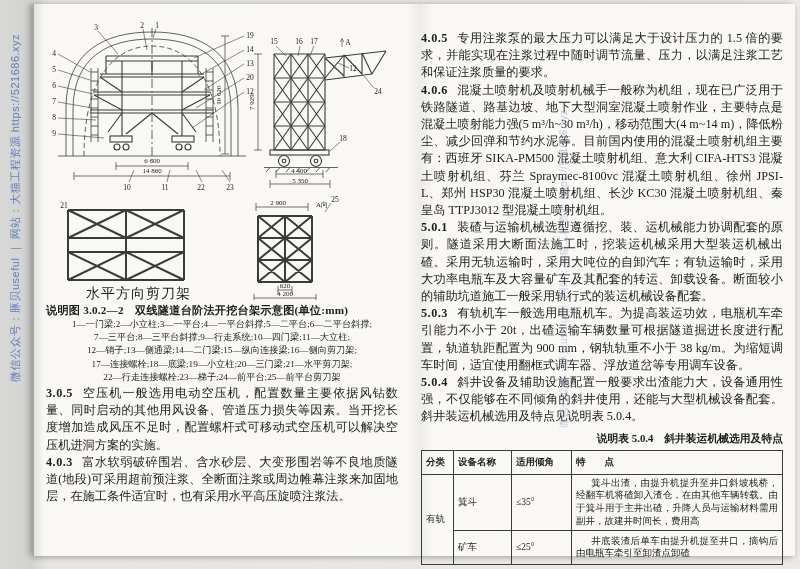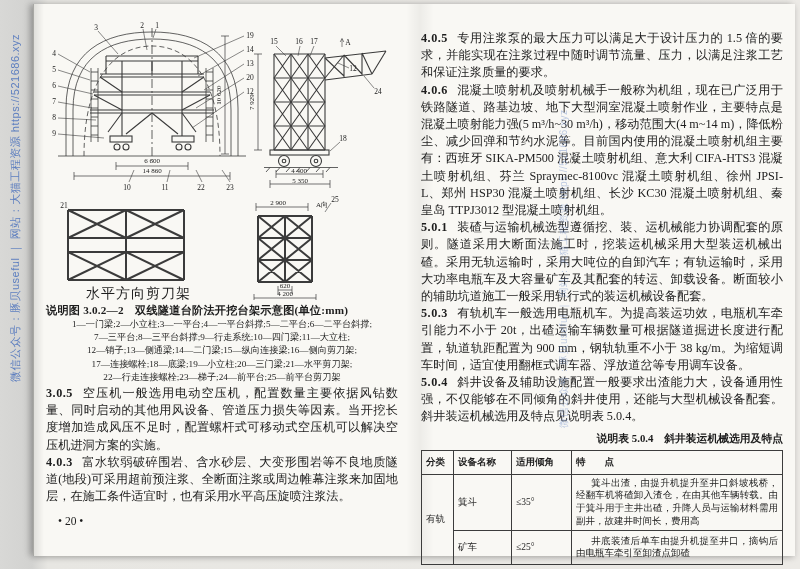--- a/index.html
+++ b/index.html
@@ -183,21 +183,20 @@
         <div>1—一门梁;2—小立柱;3—一平台;4—一平台斜撑;5—二平台;6—二平台斜撑;</div>
         <div>7—三平台;8—三平台斜撑;9—行走系统;10—四门梁;11—大立柱;</div>
         <div>12—销子;13—侧通梁;14—二门梁;15—纵向连接梁;16—侧向剪刀架;</div>
         <div>17—连接螺栓;18—底梁;19—小立柱;20—三门梁;21—水平剪刀架;</div>
         <div>22—行走连接螺栓;23—梯子;24—前平台;25—前平台剪刀架</div>
       </div>
 
       <p class="para"><b class="pnum">3.0.5</b><span>空压机一般选用电动空压机，配置数量主要依据风钻数量、同时启动的其他用风设备、管道压力损失等因素。当开挖长度增加造成风压不足时，配置螺杆式可移动式空压机可以解决空压机进洞方案的实施。</span></p>
       <p class="para"><b class="pnum">4.0.3</b><span>富水软弱破碎围岩、含水砂层、大变形围岩等不良地质隧道(地段)可采用超前预注浆、全断面注浆或周边帷幕注浆来加固地层，在施工条件适宜时，也有采用水平高压旋喷注浆法。</span></p>
 
-      <div class="pageno">•  20  •</div>
     </div>
 
     <div class="page page-right">
       <p class="para"><b class="pnum">4.0.5</b><span>专用注浆泵的最大压力可以满足大于设计压力的 1.5 倍的要求，并能实现在注浆过程中随时调节流量、压力，以满足注浆工艺和保证注浆质量的要求。</span></p>
       <p class="para"><b class="pnum">4.0.6</b><span>混凝土喷射机及喷射机械手一般称为机组，现在已广泛用于铁路隧道、路基边坡、地下大型洞室混凝土喷射作业，主要特点是混凝土喷射能力强(5 m³/h~30 m³/h)，移动范围大(4 m~14 m)，降低粉尘、减少回弹和节约水泥等。目前国内使用的混凝土喷射机组主要有：西班牙 SIKA-PM500 混凝土喷射机组、意大利 CIFA-HTS3 混凝土喷射机组、芬兰 Spraymec-8100vc 混凝土喷射机组、徐州 JPSI-L、郑州 HSP30 混凝土喷射机组、长沙 KC30 混凝土喷射机组、秦皇岛 TTPJ3012 型混凝土喷射机组。</span></p>
       <p class="para"><b class="pnum">5.0.1</b><span>装碴与运输机械选型遵循挖、装、运机械能力协调配套的原则。隧道采用大断面法施工时，挖装运机械采用大型装运机械出碴。采用无轨运输时，采用大吨位的自卸汽车；有轨运输时，采用大功率电瓶车及大容量矿车及其配套的转运、卸载设备。断面较小的辅助坑道施工一般采用轨行式的装运机械设备配套。</span></p>
       <p class="para"><b class="pnum">5.0.3</b><span>有轨机车一般选用电瓶机车。为提高装运功效，电瓶机车牵引能力不小于 20t，出碴运输车辆数量可根据隧道掘进长度进行配置，轨道轨距配置为 900 mm，钢轨轨重不小于 38 kg/m。为缩短调车时间，适宜使用翻框式调车器、浮放道岔等专用调车设备。</span></p>
       <p class="para"><b class="pnum">5.0.4</b><span>斜井设备及辅助设施配置一般要求出渣能力大，设备通用性强，不仅能够在不同倾角的斜井使用，还能与大型机械设备配套。斜井装运机械选用及特点见说明表 5.0.4。</span></p>
 
       <div class="tbl-title">说明表 5.0.4　斜井装运机械选用及特点</div>

